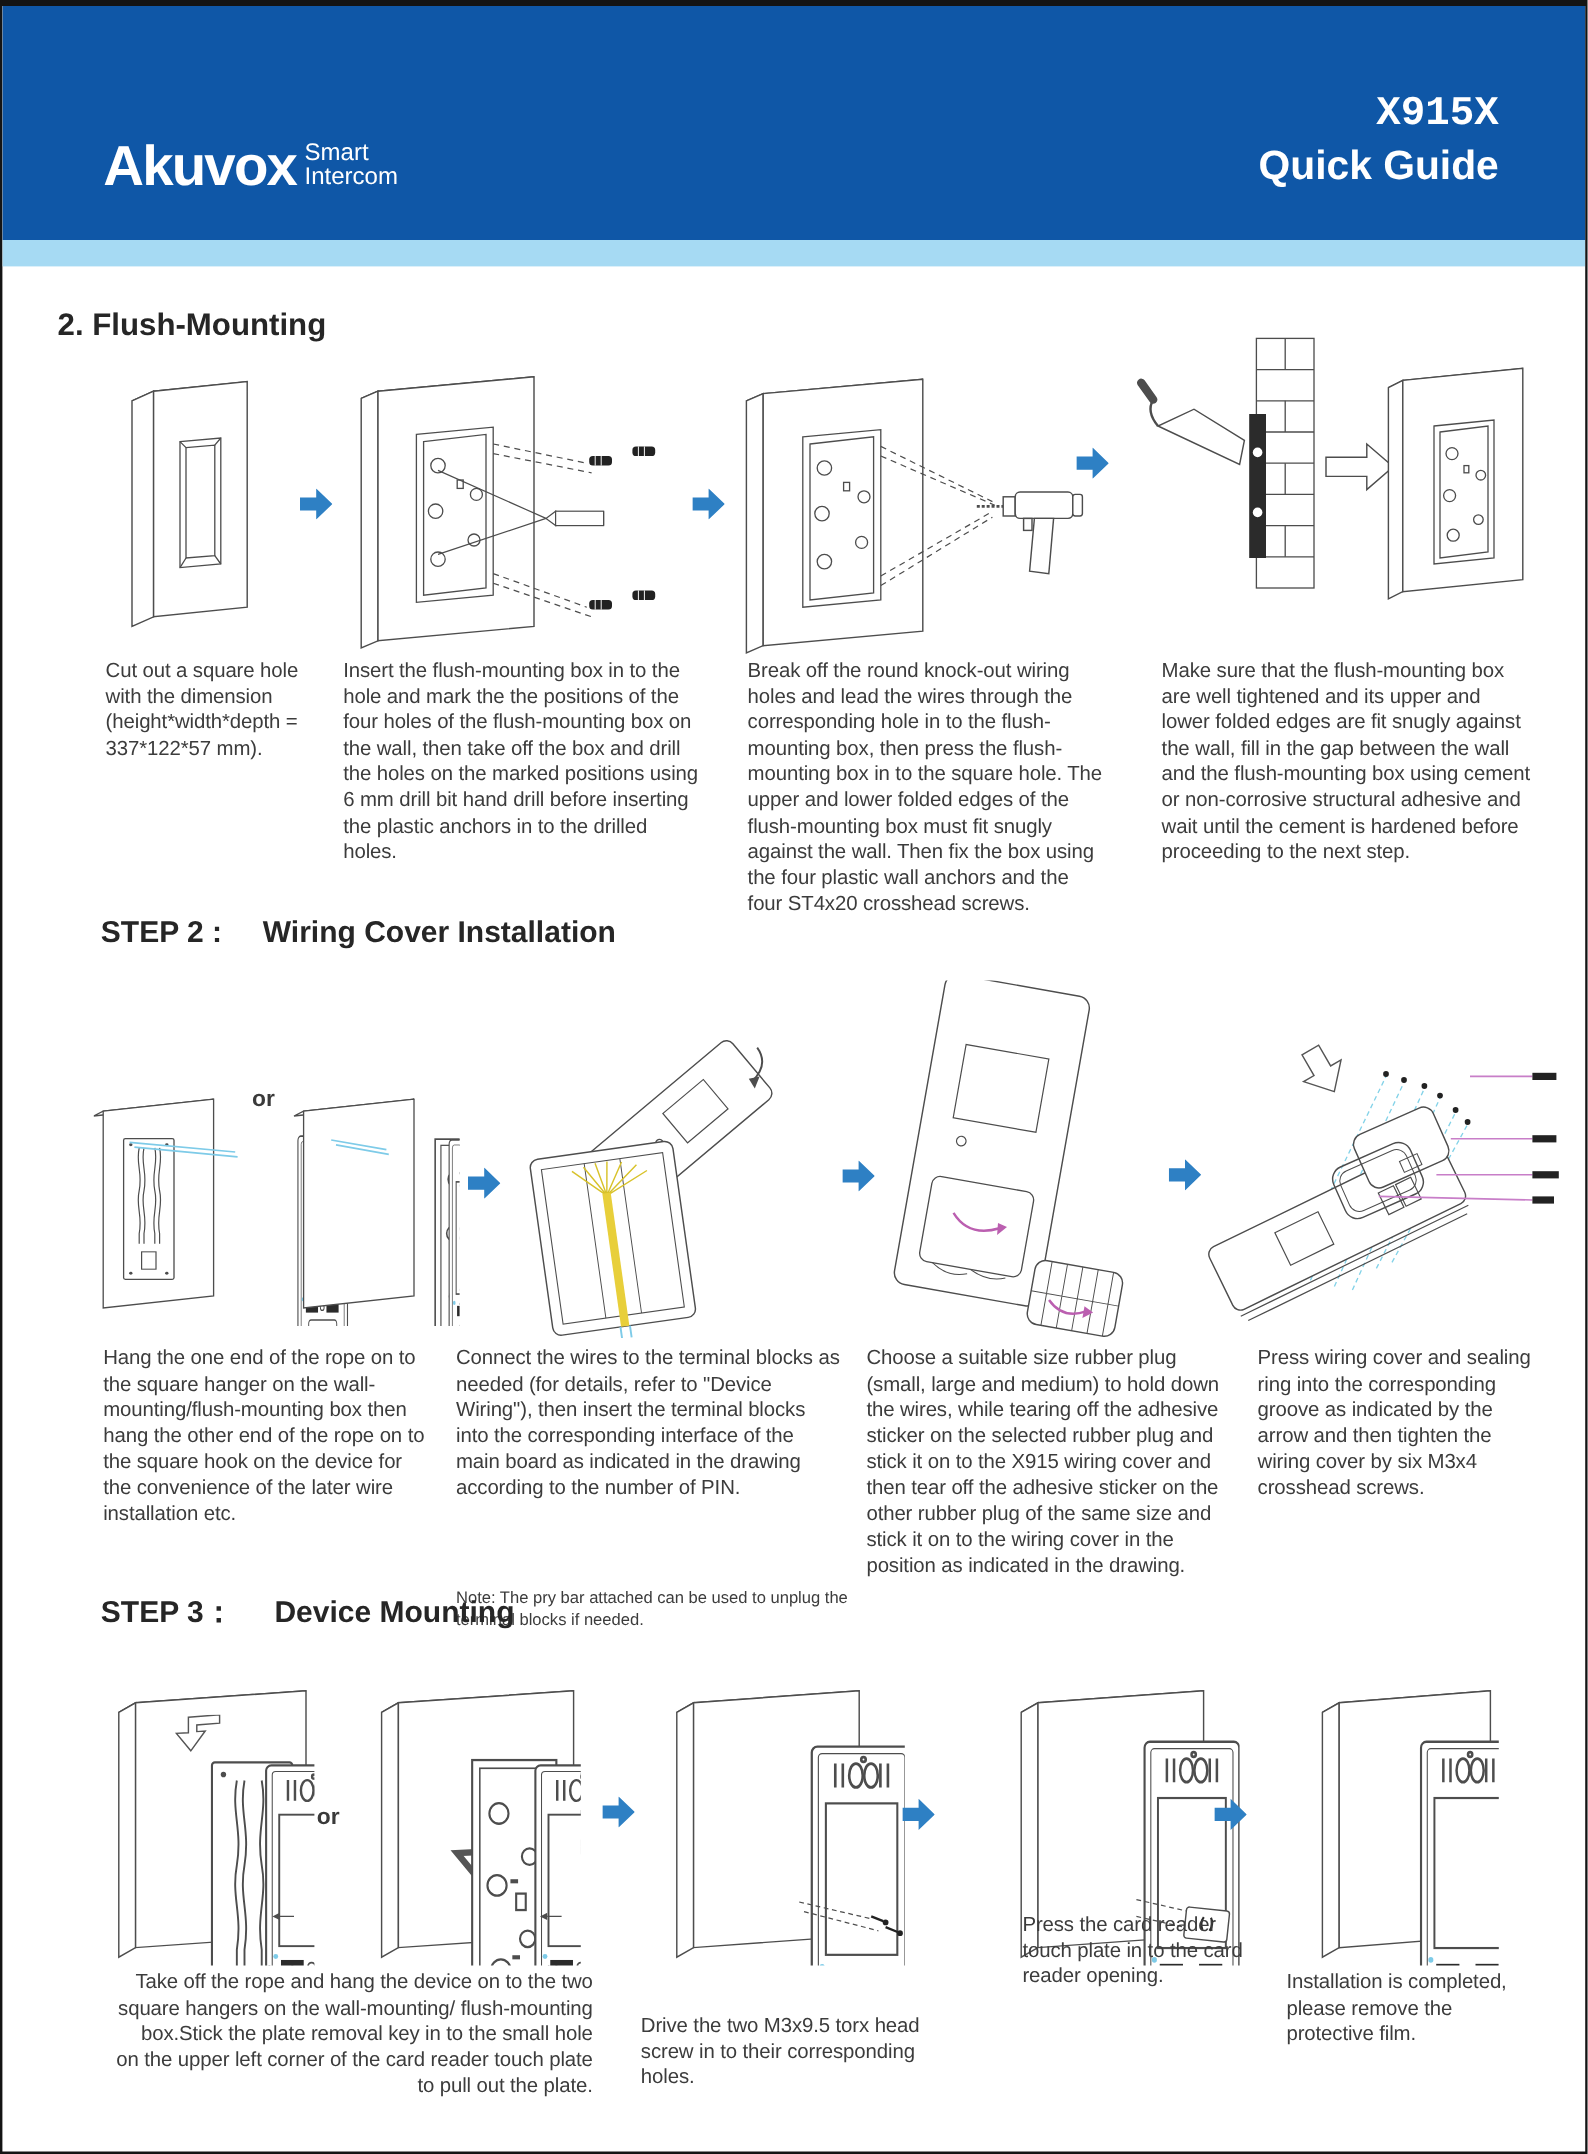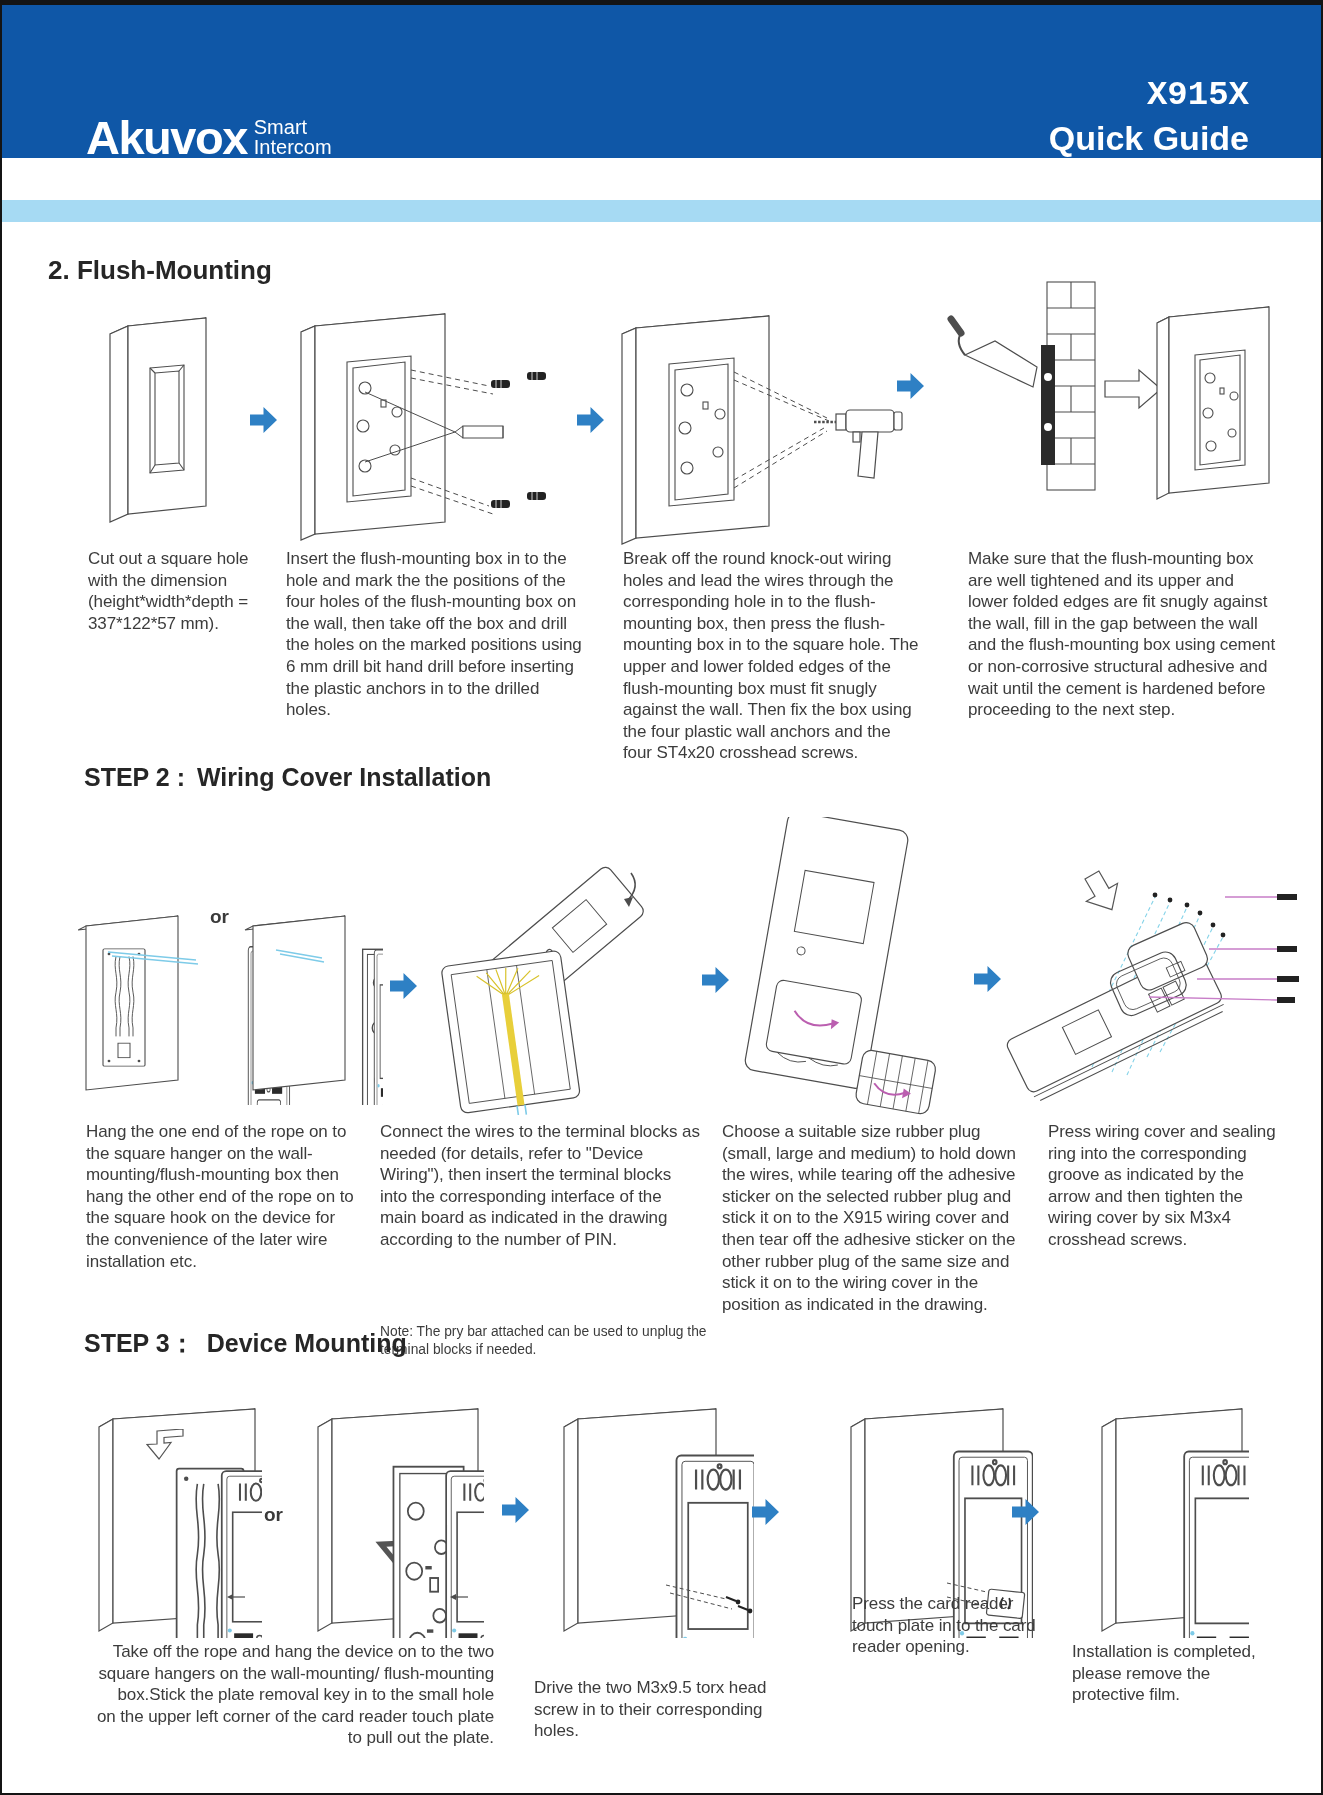--- a/index.html
+++ b/index.html
@@ -1,32 +1,32 @@
 <!DOCTYPE html>
 <html><head>
 <meta charset="utf-8">
 <style>
   html,body{margin:0;padding:0;background:#888;}
   .page{position:relative;width:1323px;height:1795px;background:#fff;box-sizing:border-box;
         border:2px solid #141414;border-top-width:5px;overflow:hidden;
         font-family:"Liberation Sans", sans-serif;}
   
-  .hdr{position:absolute;left:0;top:0;width:100%;height:153px;background:#0f57a7;}
+  .hdr{position:absolute;left:0;top:0;width:100%;height:195px;background:#0f57a7;}
   .hdr-strip{position:absolute;left:0;top:195px;width:100%;height:22px;background:#a6daf3;}
   .brand{position:absolute;left:84px;top:112px;display:flex;align-items:flex-end;gap:7px;color:#fff;}
   .brand-main{font-size:47px;font-weight:800;letter-spacing:-1.5px;line-height:42px;}
   .brand-sub{font-size:20px;line-height:20px;font-weight:400;padding-bottom:2px;}
   .hdr-right{position:absolute;right:72px;top:70px;text-align:right;color:#fff;font-weight:700;}
   .model{font-size:34px;line-height:40px;font-family:Liberation Mono, monospace;}
   .doctitle{font-size:34px;line-height:46px;}
   
   .sec-title{position:absolute;font-weight:700;color:#262626;white-space:nowrap;}
   .t26{font-size:26px;}
   .t25{font-size:25px;}
-  .t25 .main{margin-left:12px;}
+  .t25 .main{margin-left:34px;}
   .txt{position:absolute;font-size:17px;line-height:21.6px;color:#3c3c3c;letter-spacing:-0.1px;}
   .note{position:absolute;font-size:13.8px;line-height:17.5px;color:#3c3c3c;}
   .orlbl{position:absolute;font-size:19px;font-weight:700;color:#3a3a3a;}
   .arr{position:absolute;width:27px;height:26px;}
   .illus{position:absolute;}
   svg{display:block;}
 </style>
 </head>
 <body>
 

